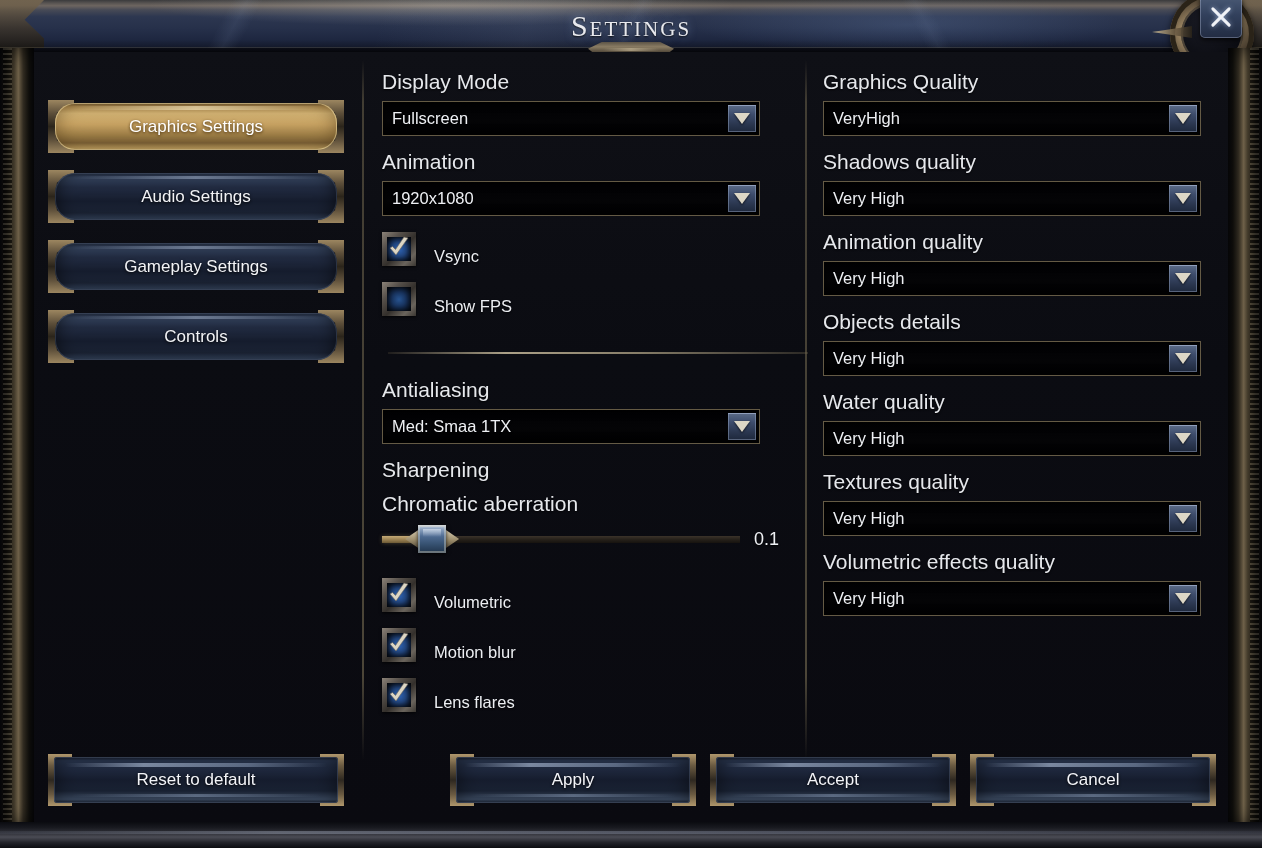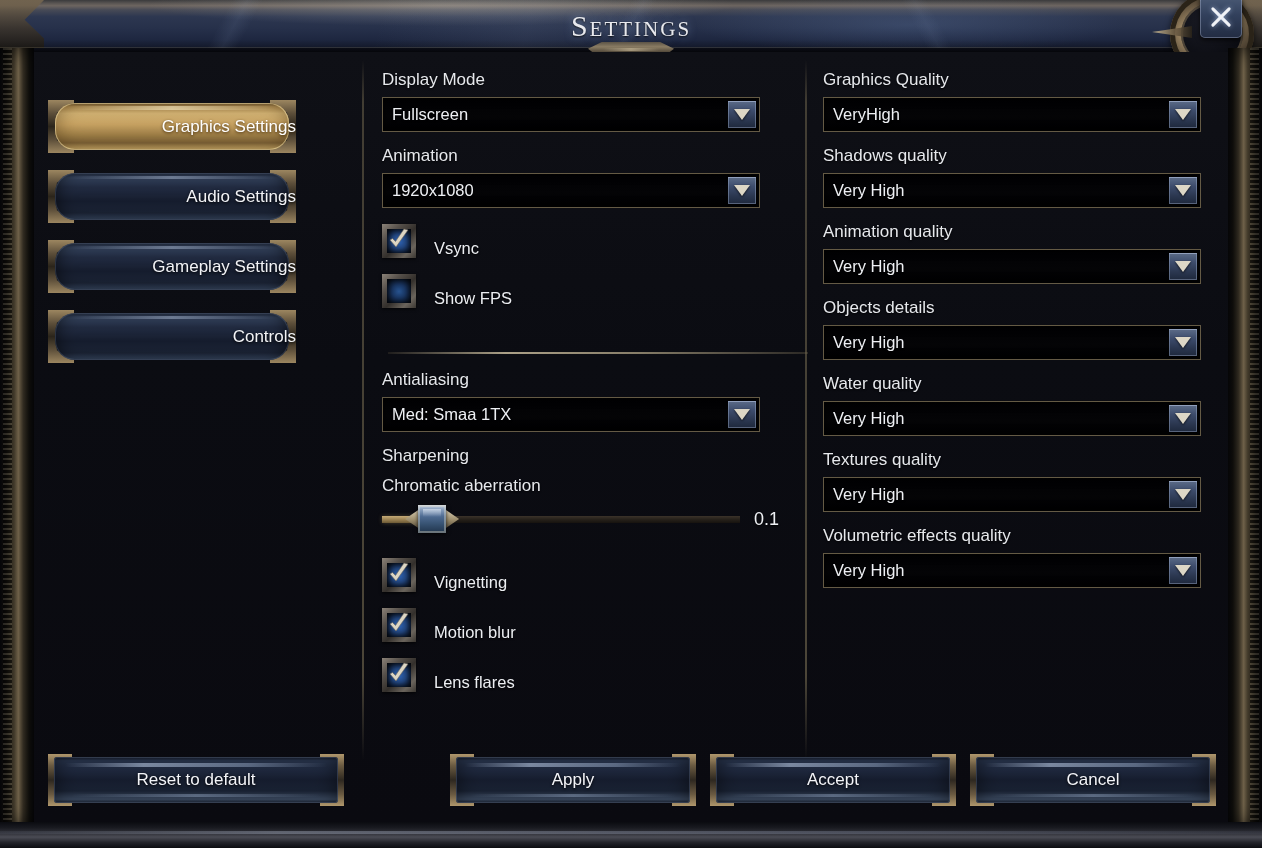--- a/index.html
+++ b/index.html
@@ -179,23 +179,23 @@
     position: absolute;
     left: 6px; top: 282px; width: 420px; height: 2px;
     background: linear-gradient(to right, rgba(90,80,60,.25) 0%, rgba(225,210,175,.75) 28%, rgba(200,185,150,.65) 60%, rgba(120,108,82,.30) 100%);
   }
 
   
   .sidebar { position: absolute; left: 14px; top: 48px; width: 300px; }
 
   .nav-btn {
     position: relative;
-    width: 248px; height: 53px;
+    width: 296px; height: 53px;
     margin-bottom: 17px;
-    display: flex; align-items: center; justify-content: flex-end;
+    display: flex; align-items: center; justify-content: center;
     cursor: pointer;
     border-radius: 4px;
   }
   
   .nav-btn .brk {
     position: absolute; width: 26px; height: 100%;
     top: 0;
     background: linear-gradient(to bottom, #9c8660 0%, #5d4f3a 25%, #2b251b 50%, #5d4f3a 75%, #9c8660 100%);
     pointer-events: none;
   }
@@ -231,21 +231,21 @@
     text-shadow: 0 1px 3px rgba(0,0,0,.9);
     z-index: 3;
   }
   .nav-btn.active .label { color: #ffffff; text-shadow: 0 1px 3px rgba(60,38,6,.95); }
 
   
   .col-mid   { position: absolute; left: 348px; top: 18px; width: 400px; }
   .col-right { position: absolute; left: 789px; top: 18px; width: 380px; }
 
   .field-label {
-    font-size: 17px;
+    font-size: 21px;
     color: #e6e8ec;
     margin-bottom: 7px;
     text-shadow: 0 1px 2px rgba(0,0,0,.85);
   }
   .field-label.tight { margin-bottom: 6px; }
 
   .dropdown {
     position: relative;
     width: 378px; height: 35px;
     background: linear-gradient(to bottom, #010103 0%, #040406 55%, #000001 100%);
@@ -537,21 +537,21 @@
 
       <div class="check-row" style="margin-top:22px;">
         <span class="checkbox on">
           <span class="inner"></span>
           <span class="tick">
             <svg width="22" height="24" viewBox="0 0 22 24">
               <path d="M2 12 L8 19 L20 2 L16 1 L7.5 13.5 L4.5 10.5 Z" fill="#ddd6c4" stroke="#6e675a" stroke-width="0.6"></path>
             </svg>
           </span>
         </span>
-        <span class="check-label">Vignetting</span>
+        <span class="check-label">Volumetric</span>
       </div>
 
       <div class="check-row" style="margin-top:16px;">
         <span class="checkbox on">
           <span class="inner"></span>
           <span class="tick">
             <svg width="22" height="24" viewBox="0 0 22 24">
               <path d="M2 12 L8 19 L20 2 L16 1 L7.5 13.5 L4.5 10.5 Z" fill="#ddd6c4" stroke="#6e675a" stroke-width="0.6"></path>
             </svg>
           </span>

